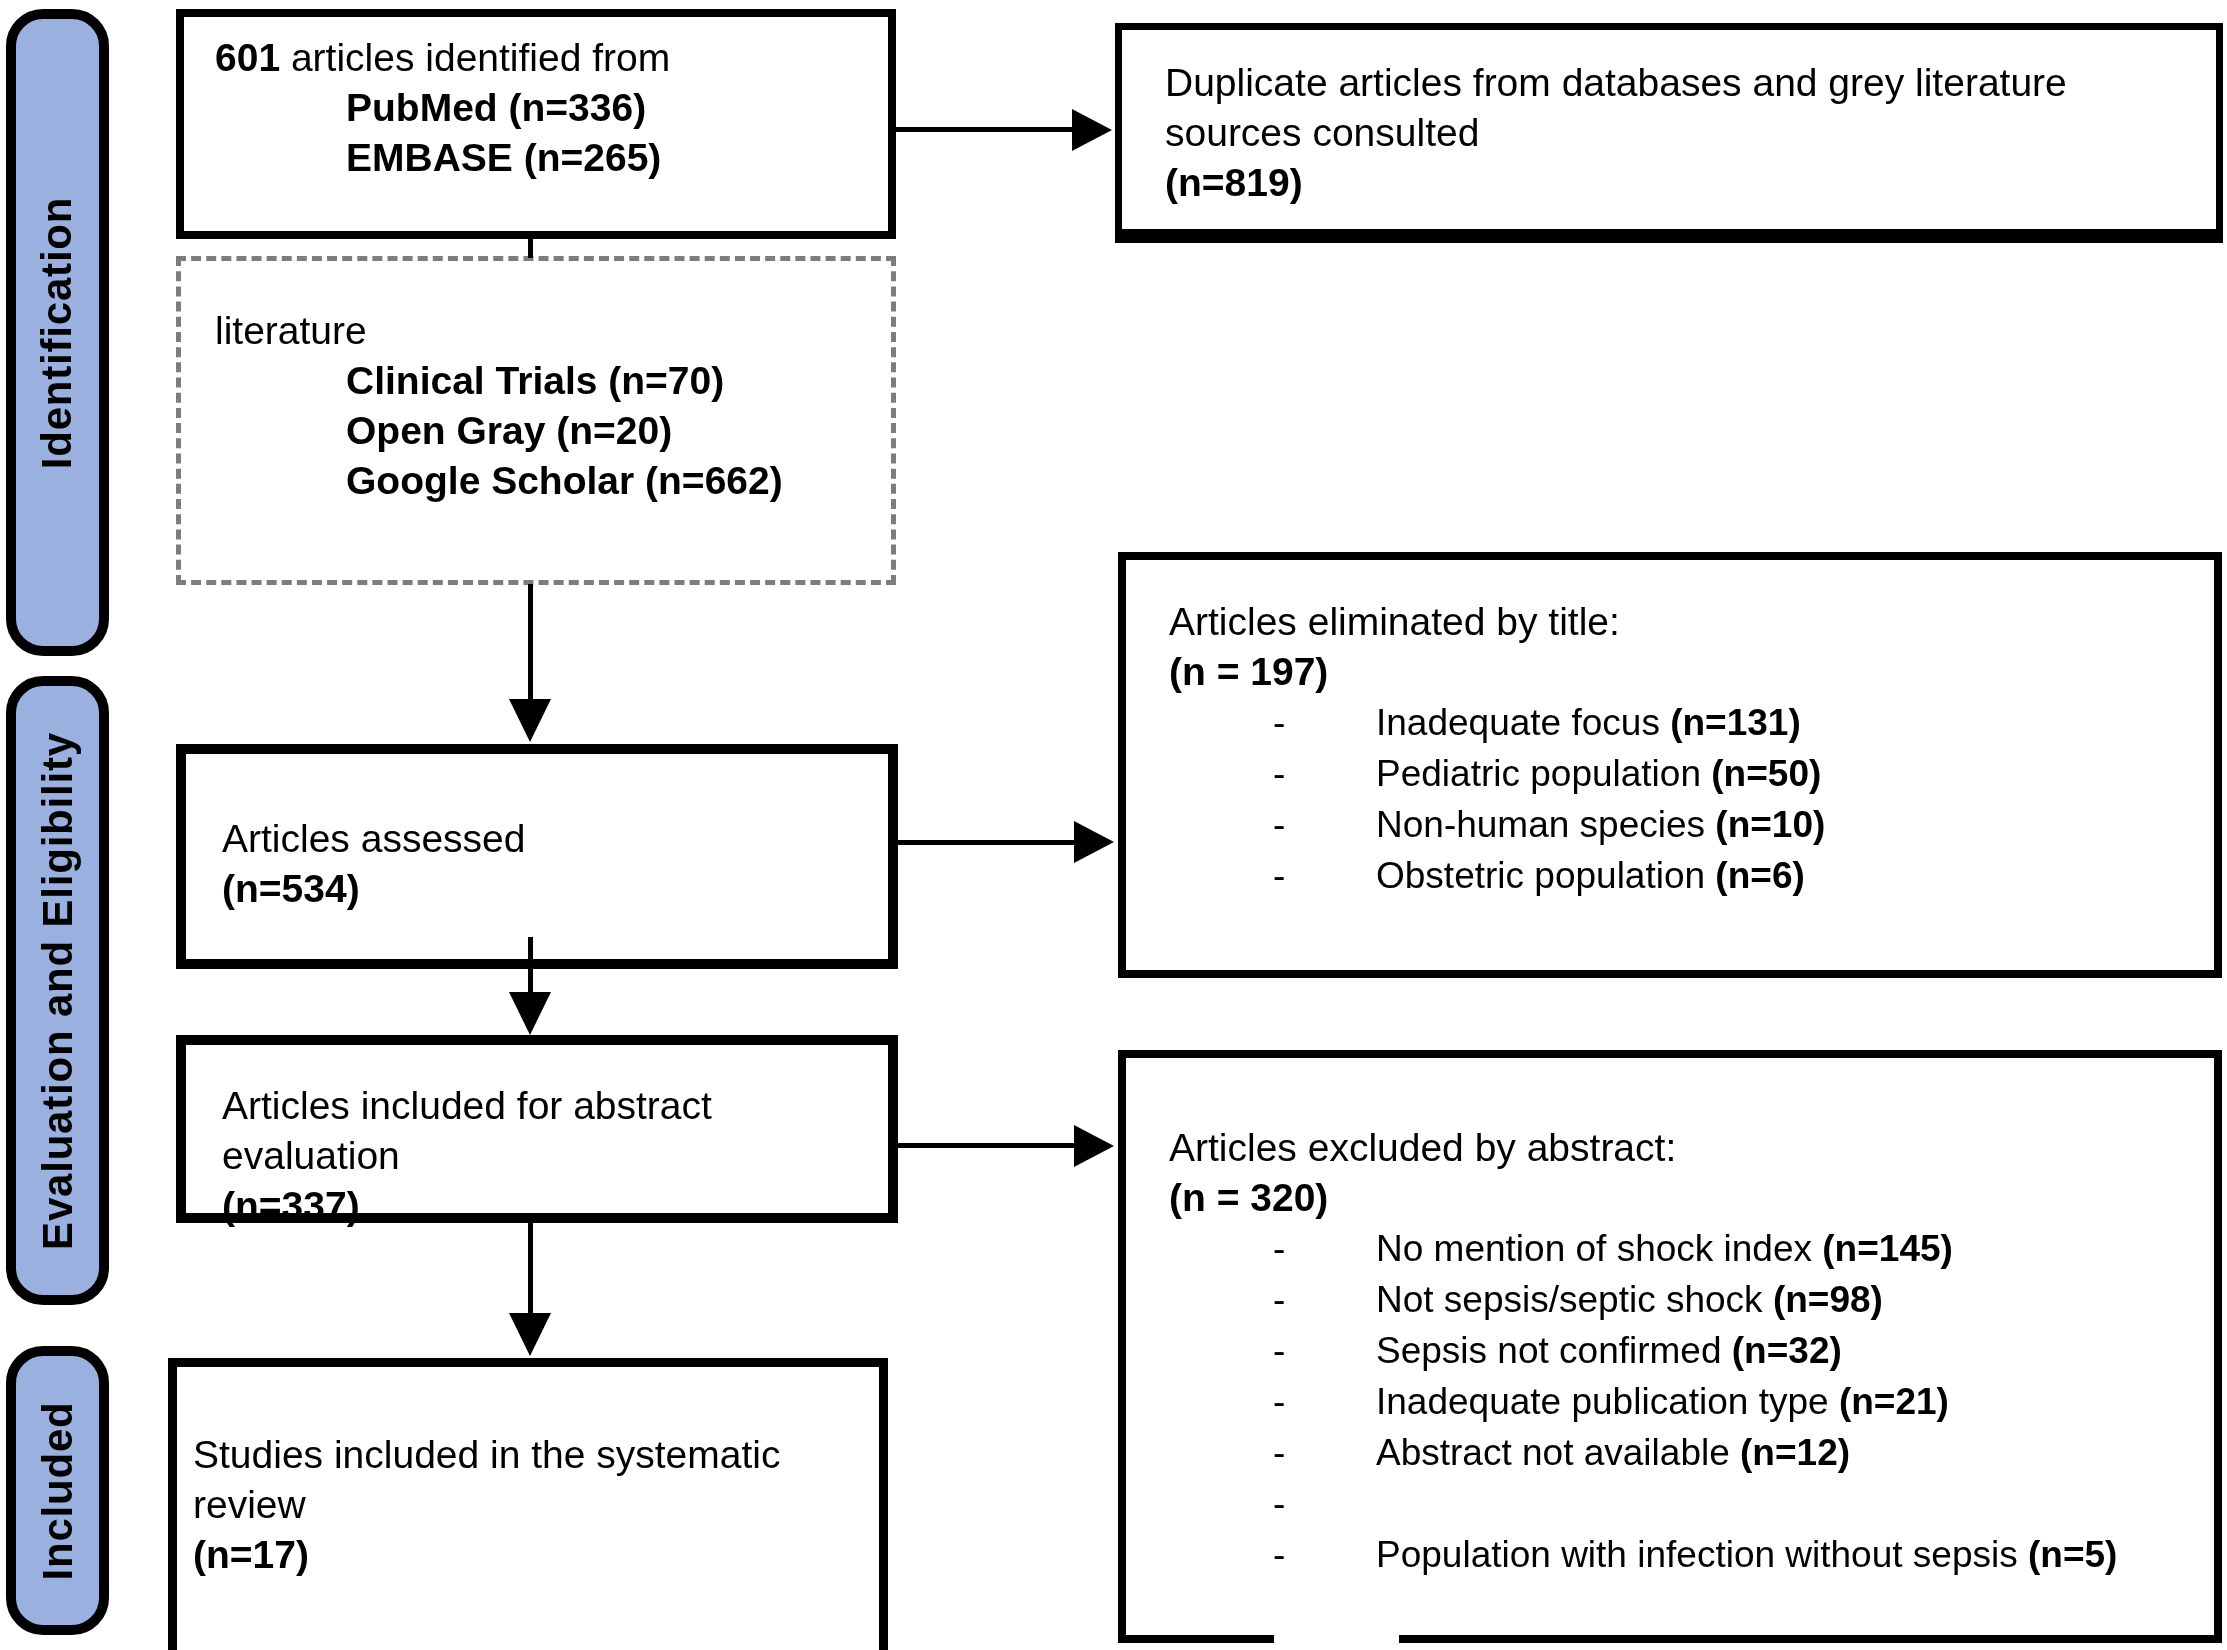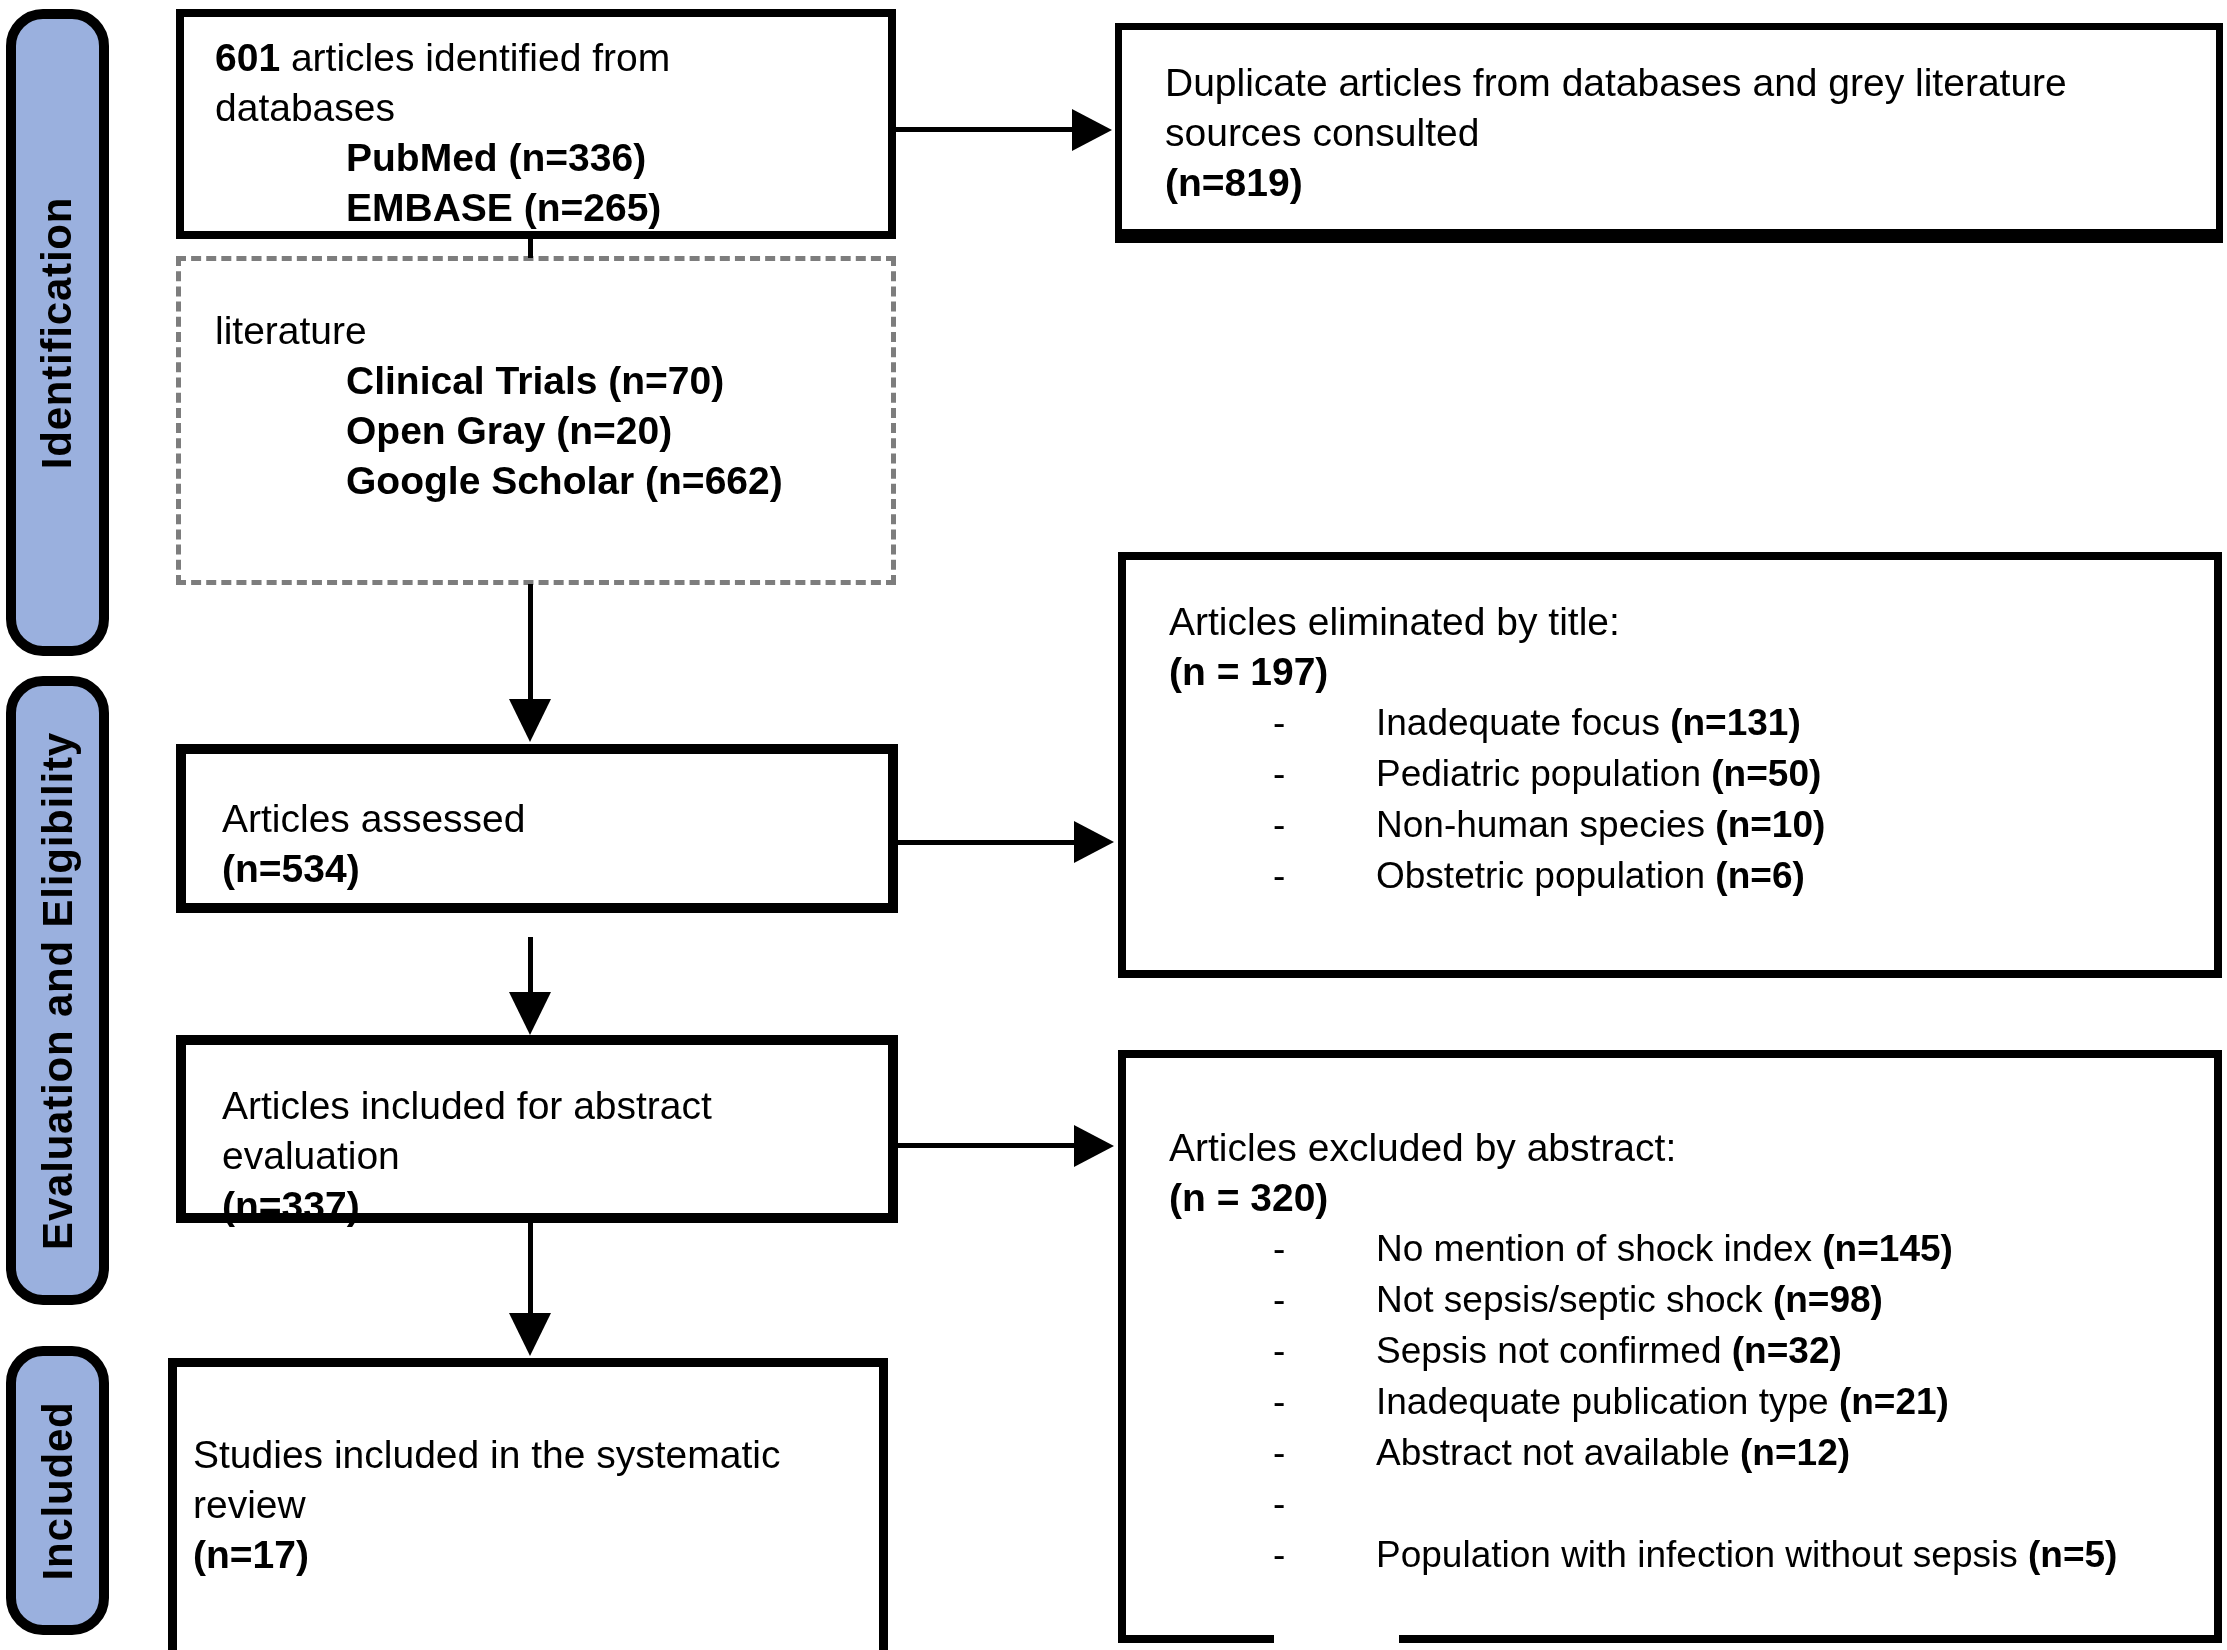--- a/index.html
+++ b/index.html
@@ -43,21 +43,21 @@
     background: #fff;
     border: 8.5px solid #000;
     box-sizing: border-box;
     font-size: 39px;
     line-height: 50px;
   }
   .b { font-weight: bold; }
 
   #box-identified-databases { left: 176px; top: 9.3px;   width: 720px;  height: 230px; padding: 15.4px 23px 0 31px; }
   #box-grey-literature      { left: 176px; top: 256px;  width: 720px;  height: 329px; border: 5.4px dashed #7d7d7d; padding: 45px 23px 0 34px; }
-  #box-articles-assessed    { left: 176px; top: 744px;  width: 722px;  height: 169px; border-width: 10px; padding: 40px 23px 0 36px; }
+  #box-articles-assessed    { left: 176px; top: 744px;  width: 722px;  height: 225px; border-width: 10px; padding: 60px 23px 0 36px; }
   #box-abstract-evaluation  { left: 176px; top: 1035px; width: 722px;  height: 188px; border-width: 10px; padding: 36px 23px 0 36px; }
   #box-studies-included     { left: 168px; top: 1358px; width: 720px;  height: 309px; border-width: 9.3px; padding: 63px 23px 0 16px; }
 
   #box-duplicates           { left: 1115px; top: 23px;   width: 1108px; height: 220px; border-width: 7.7px 7.7px 14px 7.7px; padding: 28px 23px 16px 43px; }
   #box-eliminated-by-title  { left: 1118px; top: 552px;  width: 1104px; height: 426px; padding: 37px 15.4px 0 43px; }
   #box-excluded-by-abstract { left: 1118px; top: 1050px; width: 1104px; height: 593px; padding: 65px 15.4px 0 43px; }
 
   .sub-list div { margin-left: 131px; font-weight: bold; }
 
   .brow { display: flex; font-size: 37px; line-height: 51px; }
@@ -93,21 +93,20 @@
   </div>
   <div class="stage" id="stage-evaluation">
     <span>Evaluation and Eligibility</span>
   </div>
   <div class="stage" id="stage-included">
     <span>Included</span>
   </div>
 
   <div class="box" id="box-identified-databases">
     <div><span class="b">601</span><span> articles identified from</span></div>
-    <div>databases</div>
     <div class="sub-list">
       <div>PubMed (n=336)</div>
       <div>EMBASE (n=265)</div>
     </div>
   </div>
 
   <div class="box" id="box-grey-literature">
     <div>literature</div>
     <div class="sub-list">
       <div>Clinical Trials (n=70)</div>

